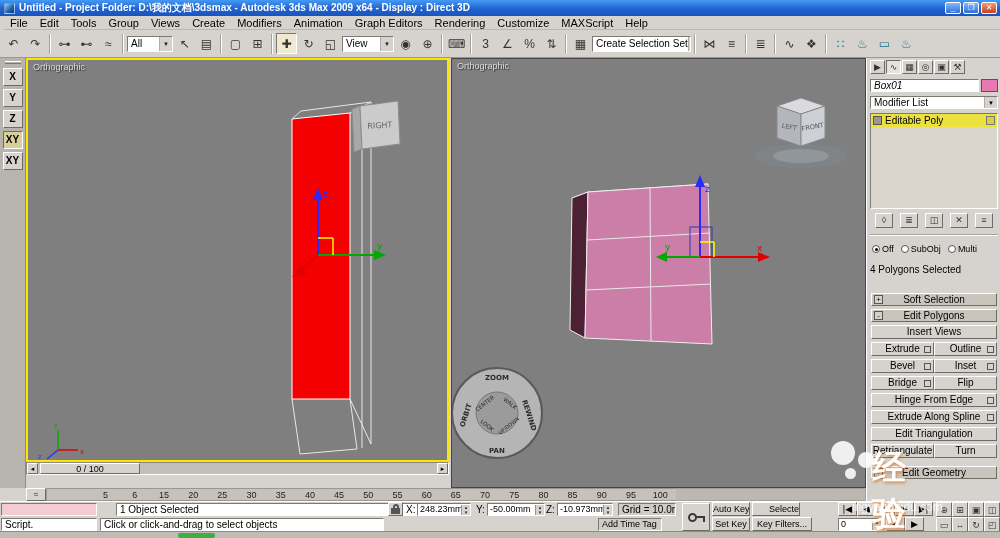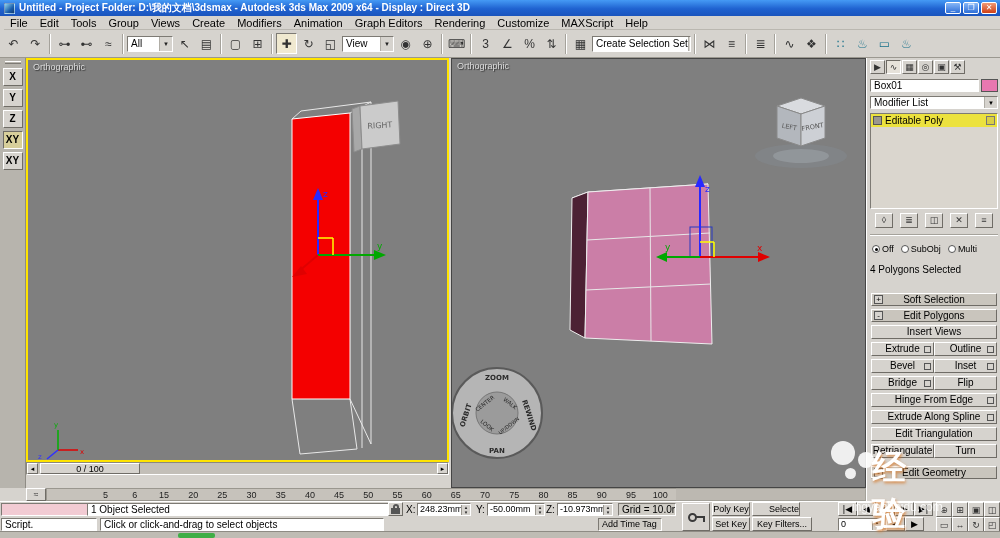--- a/index.html
+++ b/index.html
@@ -100,21 +100,21 @@
   .taskbar{position:absolute;left:0;top:531px;width:100%;height:7px;background:#bfbcb4;border-top:1px solid #8e8b84;}
   .task-item{position:absolute;left:178px;top:1px;width:37px;height:5px;background:#3fae46;border-radius:2px;}
 
   
   .cmd{position:absolute;left:866px;top:58px;width:134px;height:480px;background:#d6d3ce;
     border-left:1px solid #fff;padding:2px 2px 0 3px;}
   .cp-tabs{display:flex;gap:1px;height:15px;margin-bottom:4px;}
   .cp-tab{width:15px;height:14px;font-size:9px;display:flex;align-items:center;justify-content:center;
     border:1px solid;border-color:#fff #6f6c66 #6f6c66 #fff;background:#d6d3ce;color:#333;}
   .cp-tab.active{border-color:#6f6c66 #fff #fff #6f6c66;background:#e6e2da;}
-  .cp-name-row{display:flex;margin-bottom:4px;}
+  .cp-name-row{display:flex;margin-bottom:4px;font-style:italic;}
   .cp-name{flex:1;height:13px;background:#fff;border:1px solid;border-color:#7d7a74 #fff #fff #7d7a74;
     font-size:10px;line-height:11px;padding:0 3px;}
   .cp-swatch{width:17px;height:13px;margin-left:2px;background:#e878b0;border:1px solid #555;}
   .cp-modlist{height:13px;background:#fff;border:1px solid;border-color:#7d7a74 #fff #fff #7d7a74;
     display:flex;align-items:center;font-size:10px;padding-left:3px;}
   .cp-modlist .dd{margin-left:auto;width:13px;height:100%;background:#d6d3ce;border-left:1px solid #b0ada6;
     display:flex;align-items:center;justify-content:center;font-size:6px;}
   .cp-stack{height:96px;margin-top:4px;background:#dad6ce;border:1px solid;border-color:#7d7a74 #fff #fff #7d7a74;overflow:hidden;}
   .stack-row{height:13px;display:flex;align-items:center;gap:3px;padding:0 2px;background:#ece23e;font-size:10px;}
   .stack-ico{width:9px;height:9px;background:#9a978f;border:1px solid #555;flex:none;}
@@ -478,21 +478,21 @@
         <span class="tick">90</span>
         <span class="tick">95</span>
         <span class="tick">100</span>
       </div>
     <div class="ruler-end"></div>
   </div>
 
   <div class="statusbar">
 
     <div class="sfield pink" style="left:1px;top:1px;width:96px"></div>
-    <div class="sfield" style="left:87px;top:1px;width:314px">1 Object Selected</div>
+    <div class="sfield" style="left:116px;top:1px;width:314px">1 Object Selected</div>
     <div class="sbtn lockbtn" style="left:388px;top:0;width:15px">
       <span class="lock-sh"></span>
         <span class="lock-body"></span>
     </div>
     <span class="slabel" style="left:406px;top:1px">X:</span>
     <div class="sfield coordval" style="left:417px;top:1px;width:54px">
       <span class="val">248.23mm</span>
       <span class="spincol">
           <span>▴</span>
           <span>▾</span>
@@ -513,21 +513,21 @@
           <span>▴</span>
           <span>▾</span>
         </span>
     </div>
     <div class="sfield grey" style="left:618px;top:1px;width:58px">Grid = 10.0mm</div>
     <div class="sbtn keybtn" style="left:682px;top:1px;width:28px;height:28px">
       <span class="key-ring"></span>
         <span class="key-stem"></span>
         <span class="key-tooth"></span>
     </div>
-    <div class="sbtn" style="left:712px;top:0;width:38px">Poly Key</div>
+    <div class="sbtn" style="left:712px;top:0;width:38px">Auto Key</div>
     <div class="sbtn" style="left:752px;top:0;width:48px;display:flex;align-items:center;padding-left:16px">
       <span>Selected</span>
       <span class="dd" style="margin-left:auto;font-size:5px">▼</span>
     </div>
     <div class="sbtn" style="left:838px;top:0;width:19px">|◀</div>
     <div class="sbtn" style="left:857px;top:0;width:19px">◀</div>
     <div class="sbtn" style="left:876px;top:0;width:19px">▶</div>
     <div class="sbtn" style="left:895px;top:0;width:19px">▶</div>
     <div class="sbtn" style="left:914px;top:0;width:19px">▶|</div>
 

